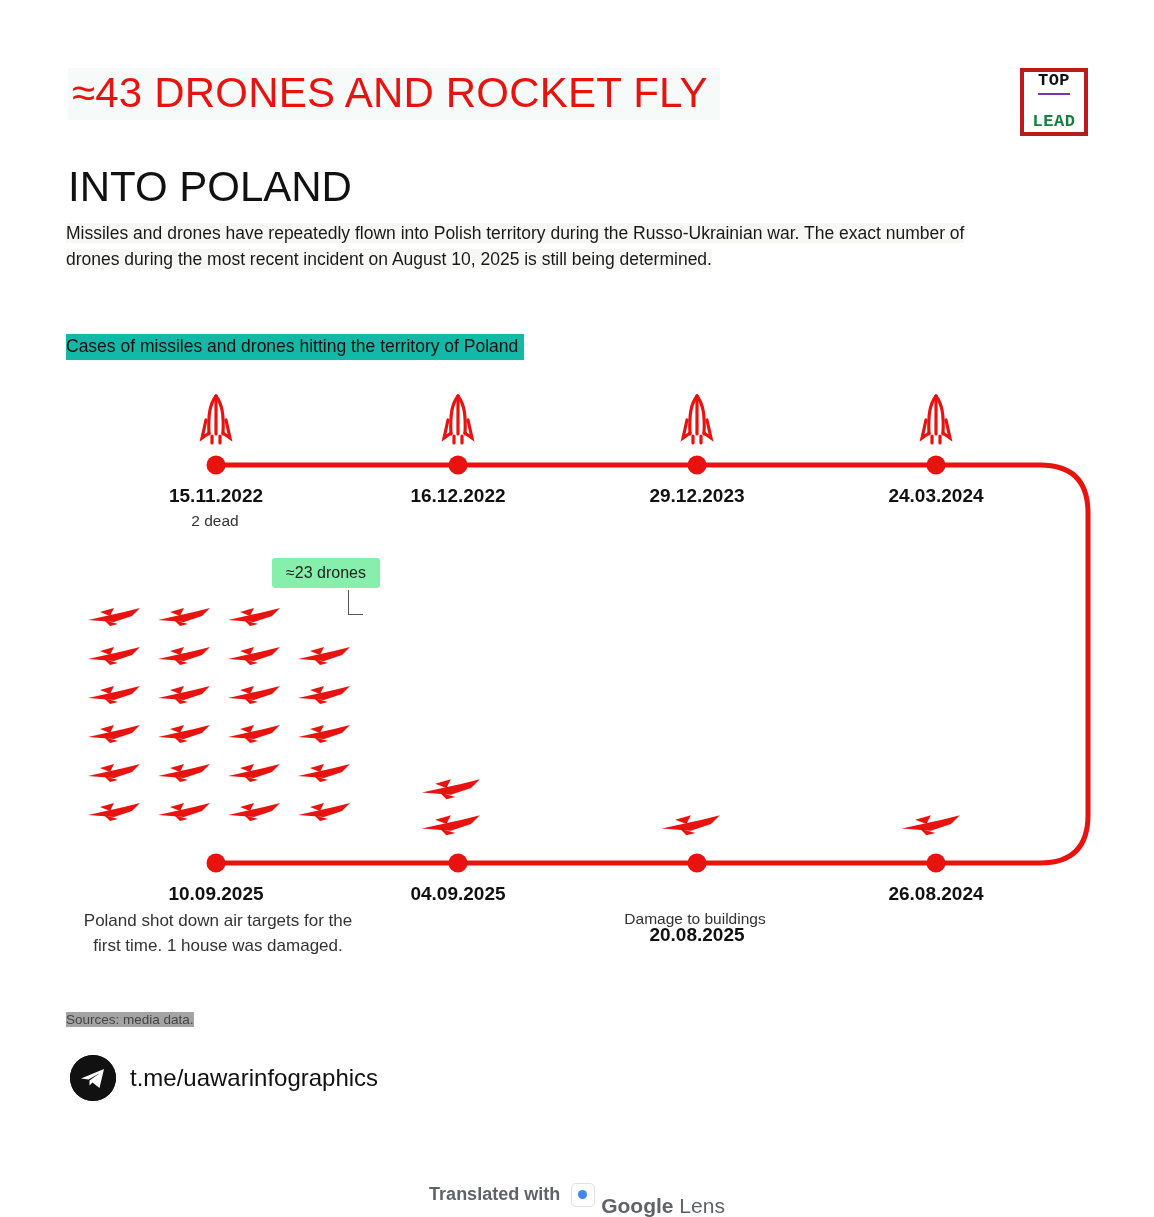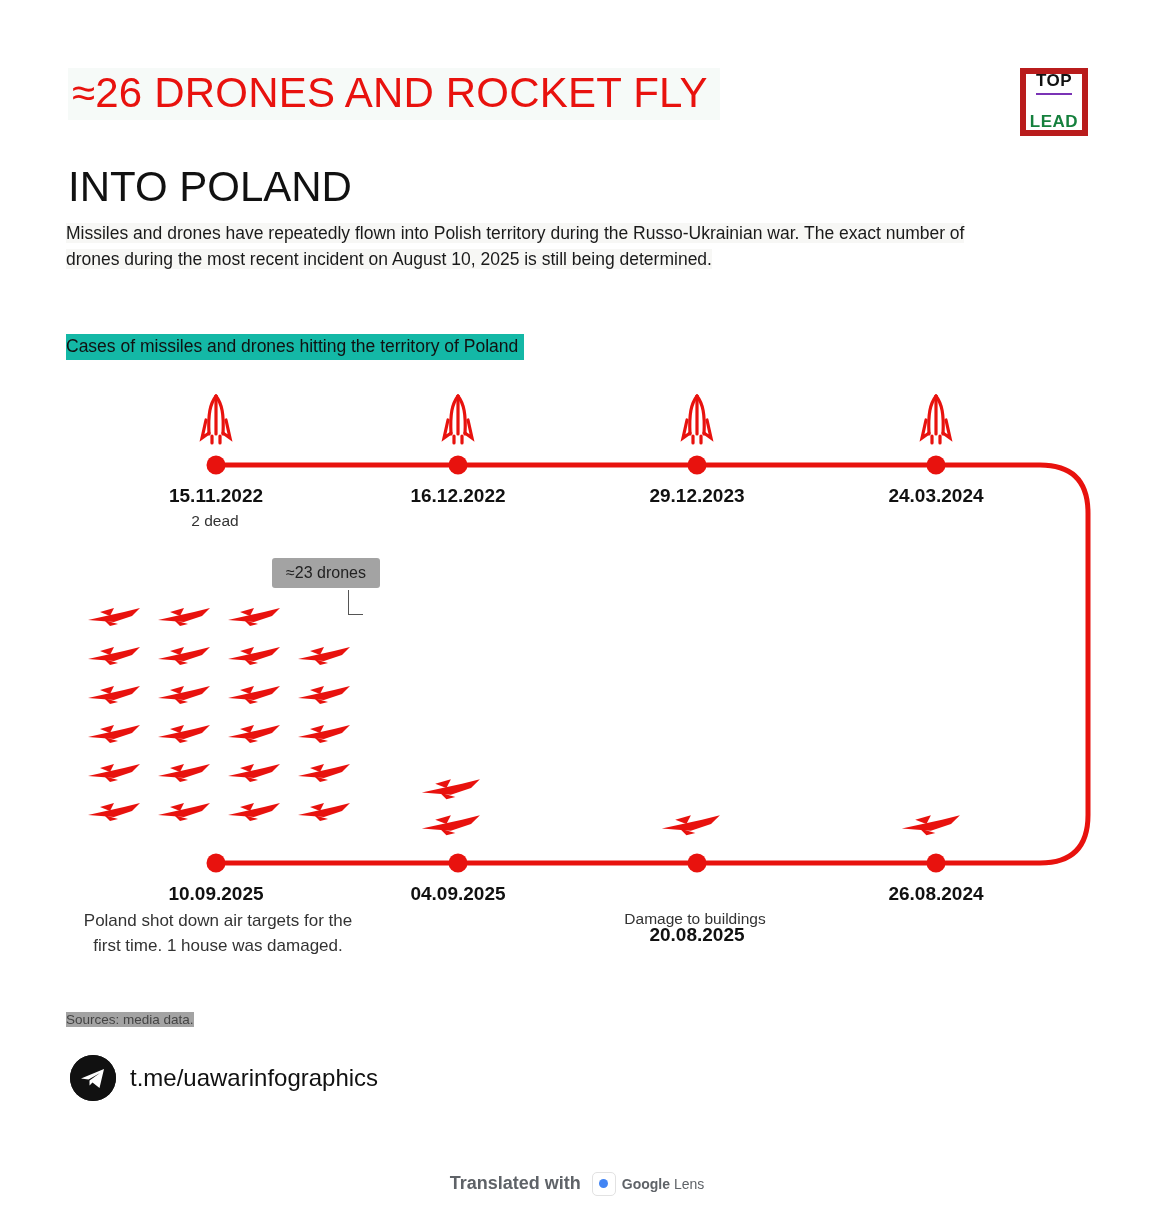--- a/index.html
+++ b/index.html
@@ -38,26 +38,27 @@
     color: #111111;
     line-height: 1.0;
     margin-top: 32px;
   }
   .logo-box {
     position: absolute;
     right: 66px;
     top: 68px;
     width: 68px;
     height: 68px;
-    border: 6px solid #b91c1c;
+    border: 4px solid #b91c1c;
     box-sizing: border-box;
     display: flex;
     flex-direction: column;
     align-items: center;
     justify-content: center;
+    font-family: Liberation Mono, monospace;
   }
   .logo-top {
     font-size: 17px;
     font-weight: 700;
     letter-spacing: 0.5px;
     color: #111;
     line-height: 1.1;
     border-bottom: 2px solid #7a33b5;
     padding-bottom: 2px;
   }
@@ -143,21 +144,21 @@
     white-space: normal;
     width: 300px;
     line-height: 25px;
     font-size: 17px;
   }
 
   .drones-badge {
     position: absolute;
     left: 272px;
     top: 178px;
-    background: #a3a3a3;
+    background: #86efac;
     color: #222;
     font-size: 16px;
     padding: 6px 14px;
     border-radius: 3px;
   }
   .badge-leader {
     position: absolute;
     left: 348px;
     top: 210px;
     width: 14px;
@@ -243,27 +244,27 @@
     display: inline-block;
   }
   .translated .lens-mark::after {
     content: "";
     position: absolute;
     left: 6px; top: 6px;
     width: 9px; height: 9px;
     border-radius: 50%;
     background: #4285f4;
   }
-  .gword { font-weight: 400; color: #5f6368; font-size: 14px; }
+  .gword { font-weight: 400; color: #5f6368; font-size: 21px; margin-top: 22px; }
   .gword b { font-weight: 700; }
 </style>
 </head>
 <body>
 
-<div class="title-line1">≈26 DRONES AND ROCKET FLY</div>
+<div class="title-line1">≈43 DRONES AND ROCKET FLY</div>
 <div class="title-line2">INTO POLAND</div>
 
 <div class="logo-box">
   <div class="logo-top">TOP</div>
   <div class="logo-bottom">LEAD</div>
 </div>
 
 <div class="subtitle">
   <span class="hl">Missiles and drones have repeatedly flown into Polish territory during the Russo-Ukrainian war. The exact number of drones during the most recent incident on August 10, 2025 is still being determined.</span>
 </div>

